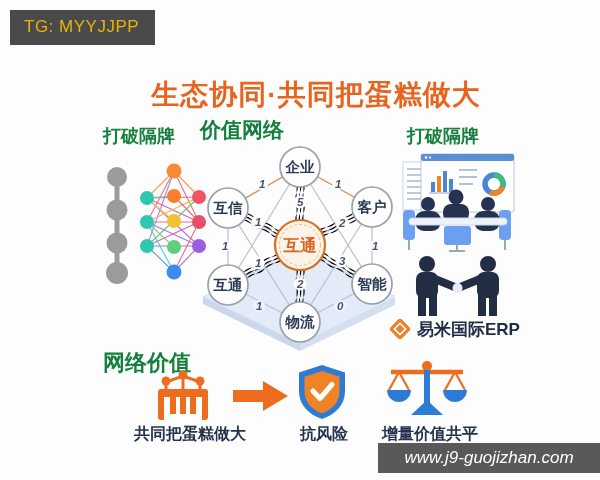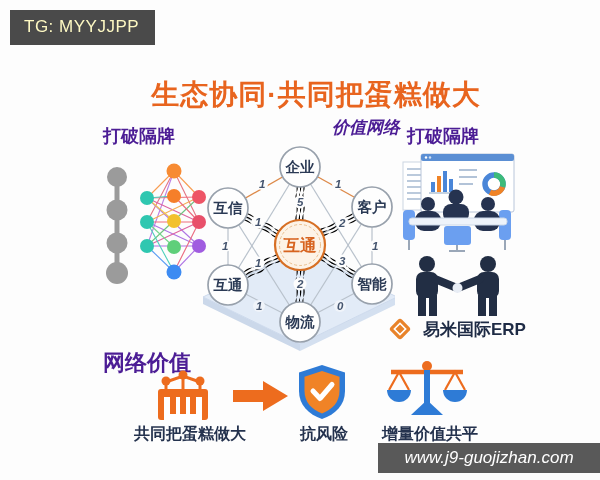--- a/index.html
+++ b/index.html
@@ -1,29 +1,29 @@
 <!DOCTYPE html>
 <html><head>
 <meta charset="utf-8">
 <style>
   html,body{margin:0;padding:0;background:#ffffff;}
   #app{position:relative;width:600px;height:480px;background:#fdfdfd;overflow:hidden;
        font-family:"Liberation Sans","DejaVu Sans",sans-serif;}
   .abs{position:absolute;}
-  .badge{left:10px;top:10px;background:#4a4a4a;color:#fef9c3;font-size:17px;
+  .badge{left:10px;top:10px;background:#4a4a4a;color:#eab308;font-size:17px;
          padding:7px 16px 8px 14px;letter-spacing:.5px;}
   .title{left:0;top:76px;width:100%;text-align:center;color:#e8641e;
          font-size:28px;font-weight:bold;letter-spacing:1px;padding-left:16px;}
-  .heading{color:#4c1d95;font-weight:bold;}
+  .heading{color:#15803d;font-weight:bold;}
   .h-left{left:103px;top:124px;font-size:18px;}
-  .h-center{left:200px;top:116px;width:200px;text-align:right;font-size:17px;font-style:italic;}
+  .h-center{left:200px;top:116px;width:200px;text-align:left;font-size:21px;}
   .h-right{left:407px;top:124px;font-size:18px;}
   .h-bottom{left:103px;top:348px;font-size:22px;}
   .captions{left:93px;top:289px;font-size:12.5px;color:#939393;line-height:19px;}
-  .logo-row{left:388px;top:317px;display:flex;align-items:center;gap:11px;}
+  .logo-row{left:388px;top:317px;display:flex;align-items:center;gap:5px;}
   .logo-text{color:#1e2b45;font-weight:bold;font-size:17px;}
   .b-label{font-size:16px;color:#24324e;text-align:center;font-weight:bold;}
   .l-item1{left:126px;top:424px;width:128px;}
   .l-item2{left:288px;top:424px;width:72px;}
   .l-item3{left:372px;top:424px;width:116px;}
   .watermark{left:378px;top:443px;width:222px;height:30px;background:#595959;color:#fff;
              font-size:17px;display:flex;align-items:center;justify-content:center;font-style:italic;}
   svg{display:block;}
   .wnum{font-size:11.5px;font-style:italic;font-weight:bold;fill:#44546e;}
   .nodelabel{font-size:14.5px;font-weight:bold;fill:#2b3a55;}

